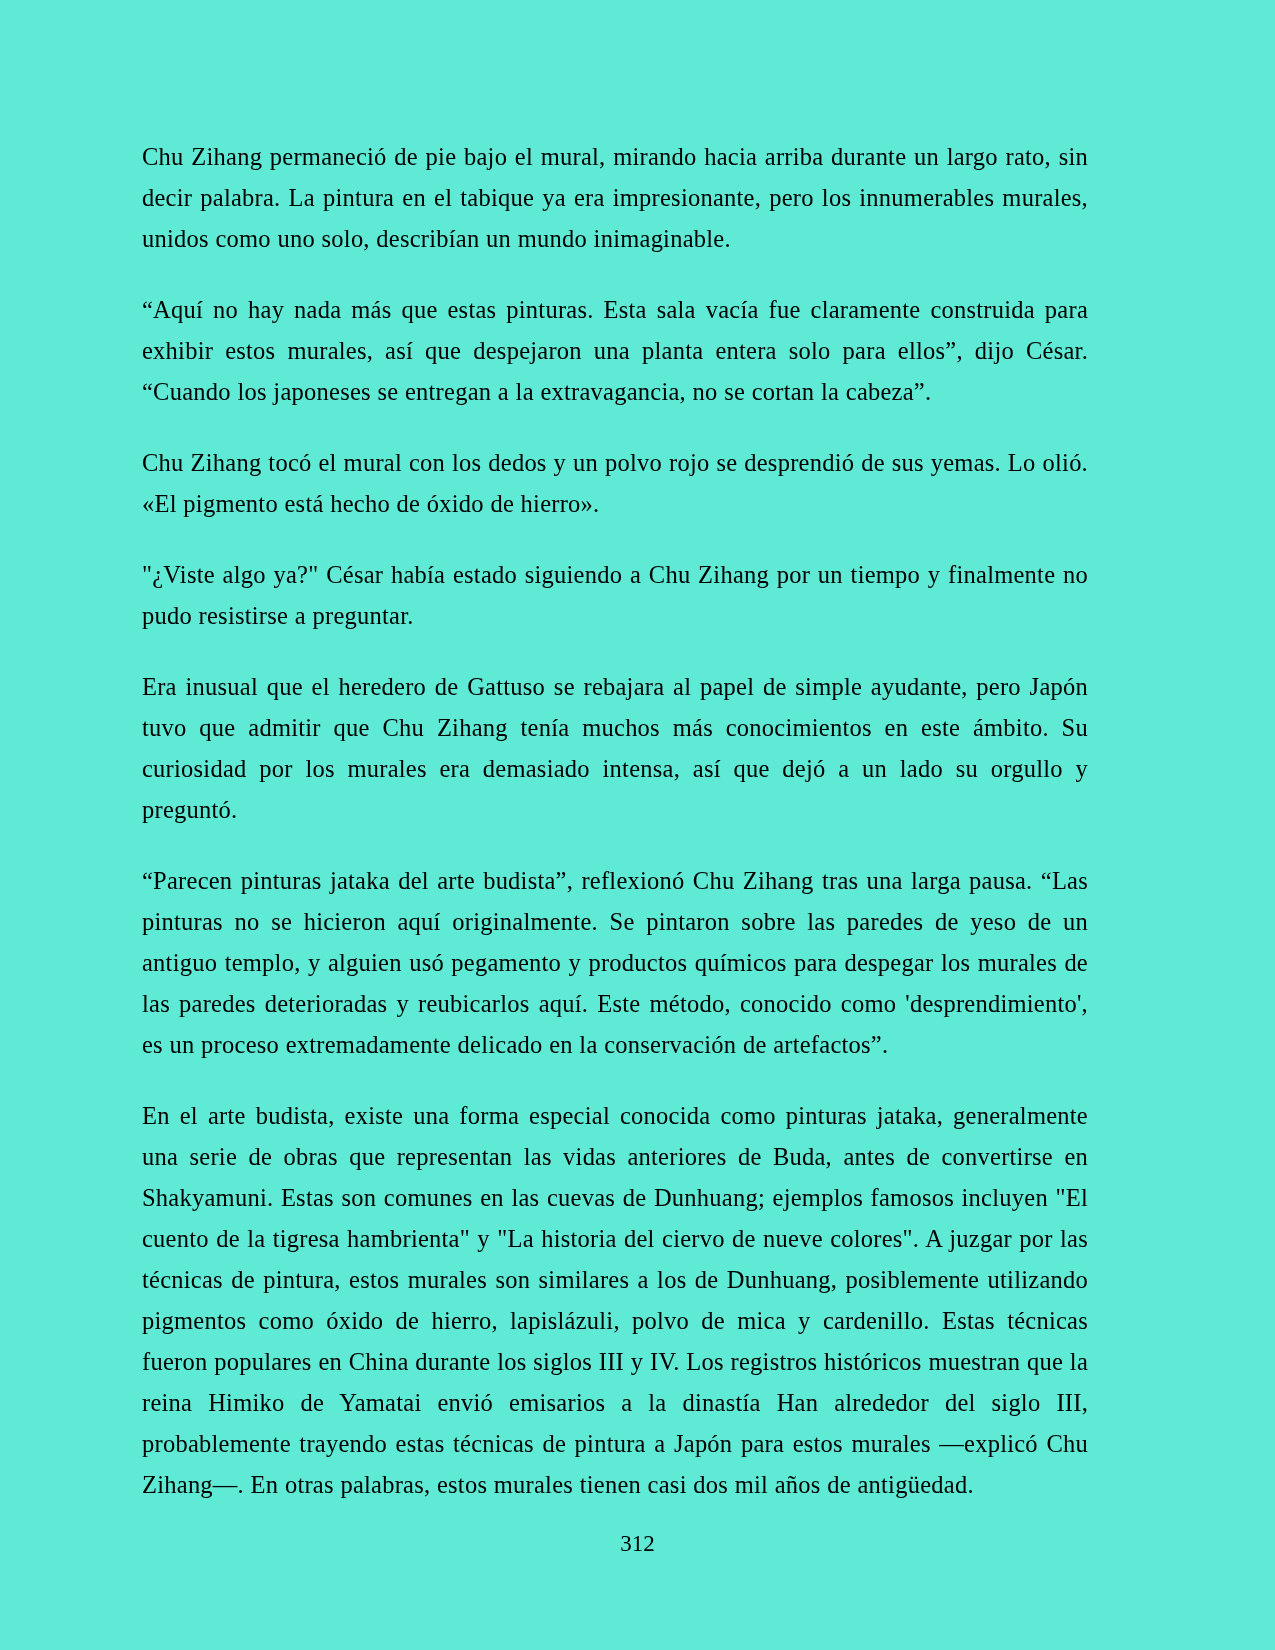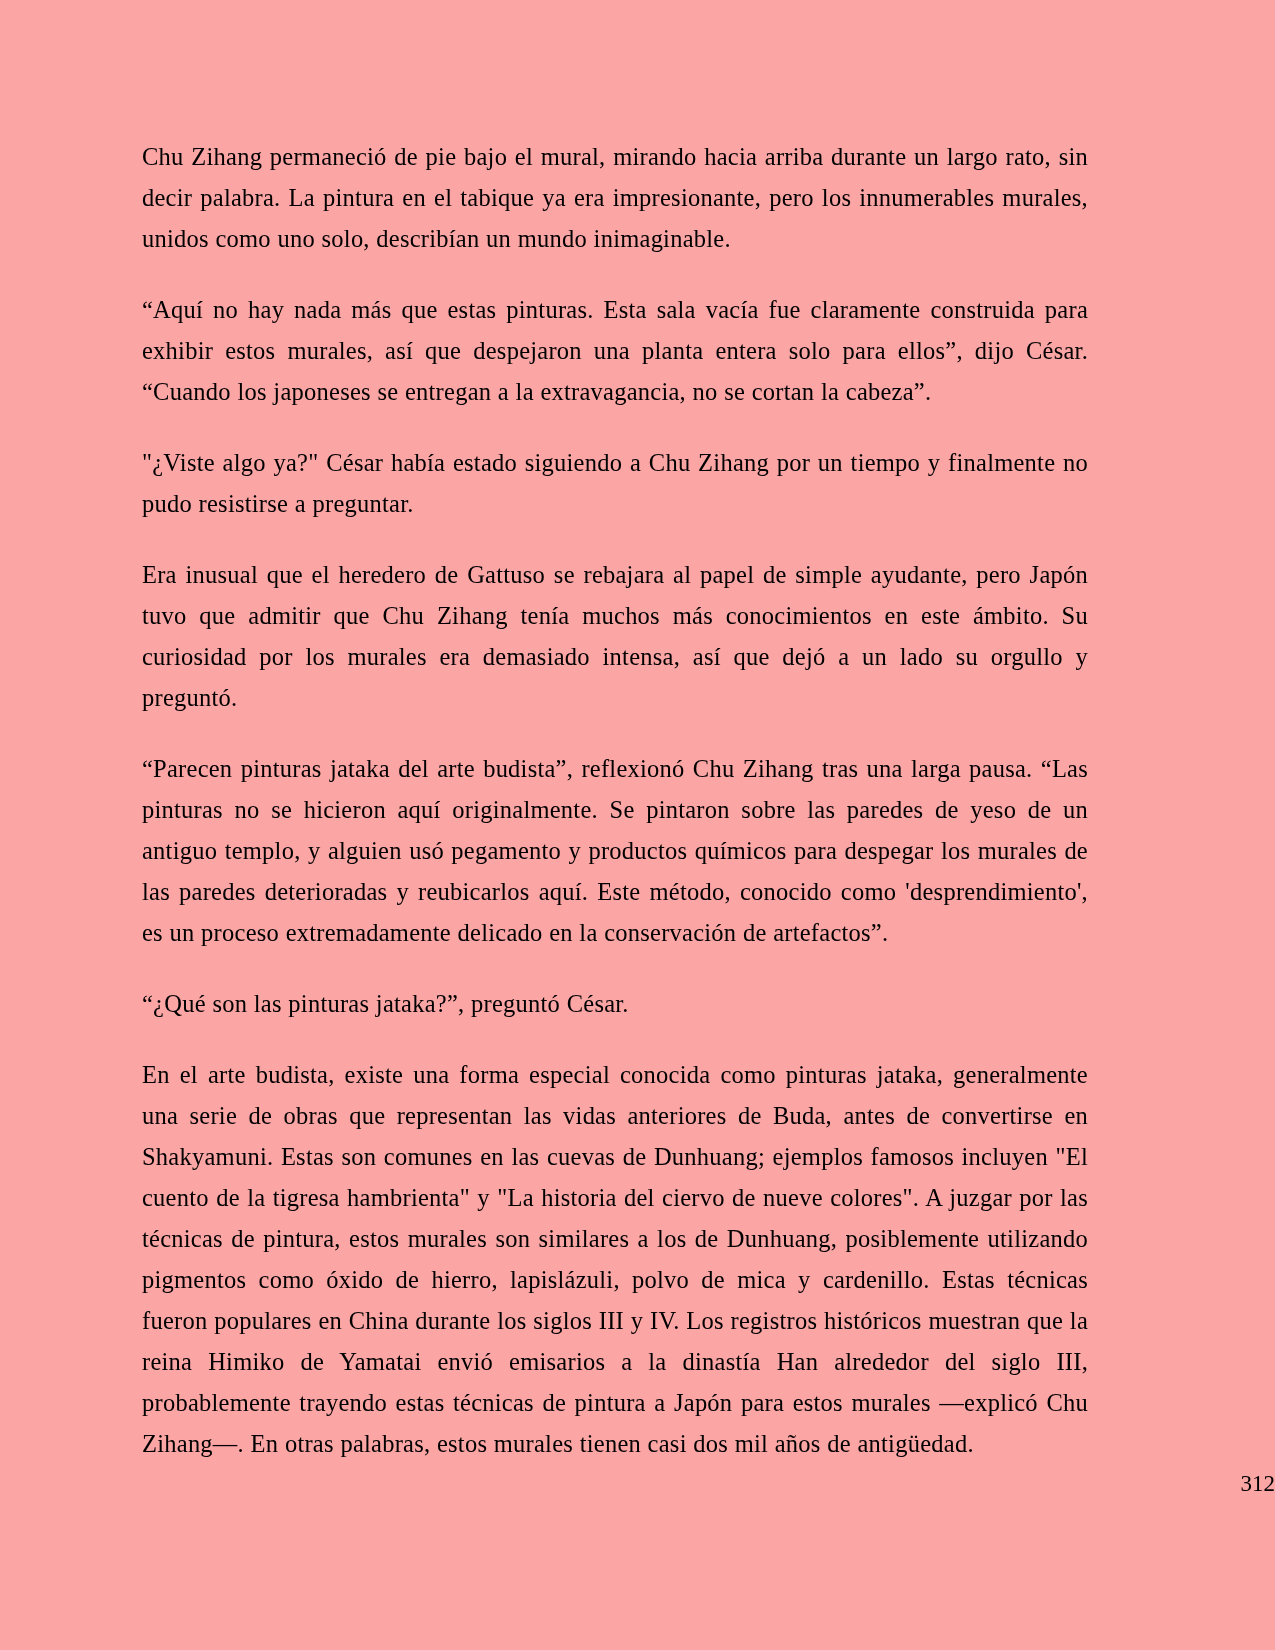--- a/index.html
+++ b/index.html
@@ -16,21 +16,21 @@
     color: #000000;
     -webkit-font-smoothing: antialiased;
   }
 
   .page {
     position: absolute;
     left: 0;
     top: 0;
     width: 1275px;
     height: 1650px;
-    background: #fca5a5;
+    background: #5eead4;
   }
 
   .content {
     position: absolute;
     left: 142px;
     top: 136px;
     width: 946px;
   }
 
   .para {
@@ -44,39 +44,39 @@
     hyphens: none;
   }
 
   .para:last-of-type {
     margin-bottom: 0;
   }
 
   .page-number {
     position: absolute;
     left: 0;
-    top: 1470px;
+    top: 1530px;
     width: 1275px;
-    text-align: right;
+    text-align: center;
     font-size: 23px;
     line-height: 28px;
     font-family: "Liberation Serif", "DejaVu Serif", serif;
     color: #000000;
   }
 </style>
 </head>
 <body>
 
 <div class="page">
 
   <div class="content">
     <p class="para">Chu Zihang permaneció de pie bajo el mural, mirando hacia arriba durante un largo rato, sin decir palabra. La pintura en el tabique ya era impresionante, pero los innumerables murales, unidos como uno solo, describían un mundo inimaginable.</p>
     <p class="para">“Aquí no hay nada más que estas pinturas. Esta sala vacía fue claramente construida para exhibir estos murales, así que despejaron una planta entera solo para ellos”, dijo César. “Cuando los japoneses se entregan a la extravagancia, no se cortan la cabeza”.</p>
+    <p class="para">Chu Zihang tocó el mural con los dedos y un polvo rojo se desprendió de sus yemas. Lo olió. «El pigmento está hecho de óxido de hierro».</p>
     <p class="para">"¿Viste algo ya?" César había estado siguiendo a Chu Zihang por un tiempo y finalmente no pudo resistirse a preguntar.</p>
     <p class="para">Era inusual que el heredero de Gattuso se rebajara al papel de simple ayudante, pero Japón tuvo que admitir que Chu Zihang tenía muchos más conocimientos en este ámbito. Su curiosidad por los murales era demasiado intensa, así que dejó a un lado su orgullo y preguntó.</p>
     <p class="para">“Parecen pinturas jataka del arte budista”, reflexionó Chu Zihang tras una larga pausa. “Las pinturas no se hicieron aquí originalmente. Se pintaron sobre las paredes de yeso de un antiguo templo, y alguien usó pegamento y productos químicos para despegar los murales de las paredes deterioradas y reubicarlos aquí. Este método, conocido como 'desprendimiento', es un proceso extremadamente delicado en la conservación de artefactos”.</p>
-    <p class="para">“¿Qué son las pinturas jataka?”, preguntó César.</p>
     <p class="para">En el arte budista, existe una forma especial conocida como pinturas jataka, generalmente una serie de obras que representan las vidas anteriores de Buda, antes de convertirse en Shakyamuni. Estas son comunes en las cuevas de Dunhuang; ejemplos famosos incluyen "El cuento de la tigresa hambrienta" y "La historia del ciervo de nueve colores". A juzgar por las técnicas de pintura, estos murales son similares a los de Dunhuang, posiblemente utilizando pigmentos como óxido de hierro, lapislázuli, polvo de mica y cardenillo. Estas técnicas fueron populares en China durante los siglos III y IV. Los registros históricos muestran que la reina Himiko de Yamatai envió emisarios a la dinastía Han alrededor del siglo III, probablemente trayendo estas técnicas de pintura a Japón para estos murales —explicó Chu Zihang—. En otras palabras, estos murales tienen casi dos mil años de antigüedad.</p>
   </div>
 
   <div class="page-number">312</div>
 
 </div>
 
 </body></html>

